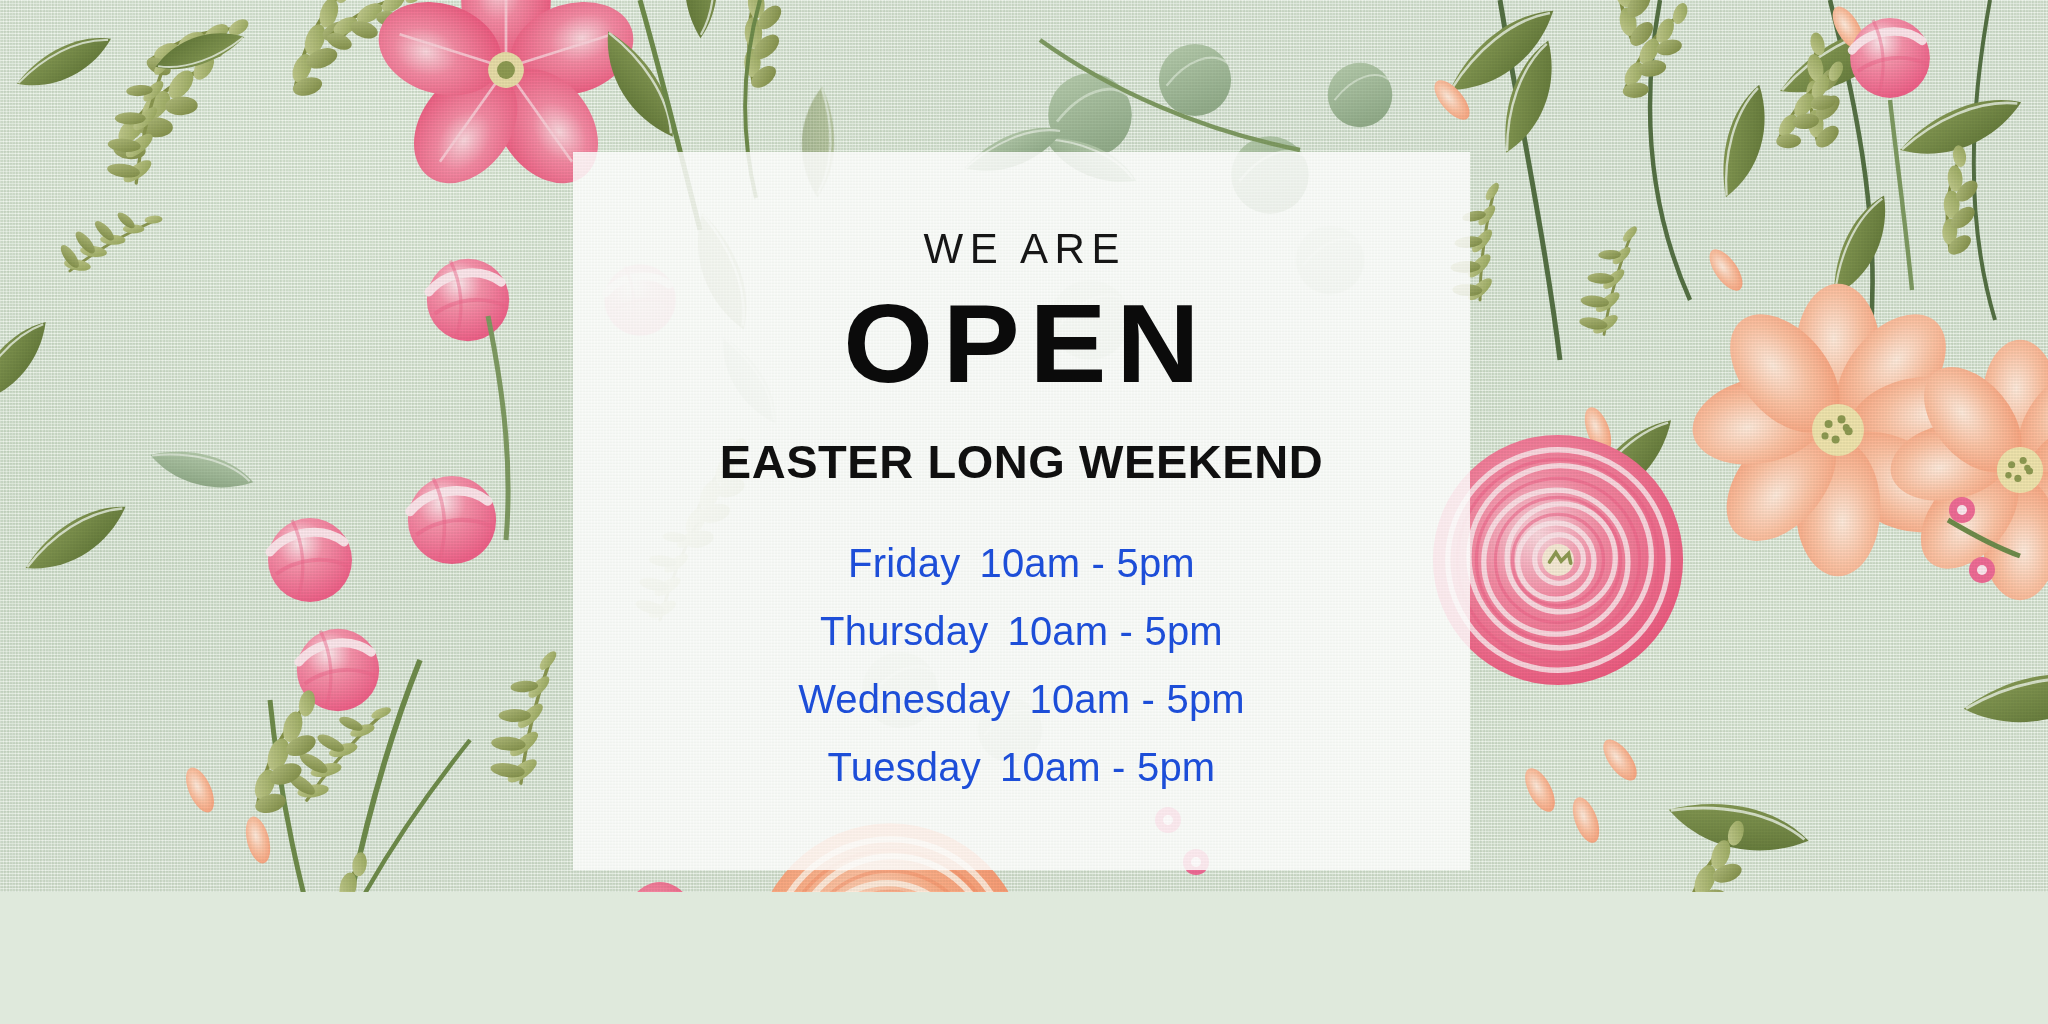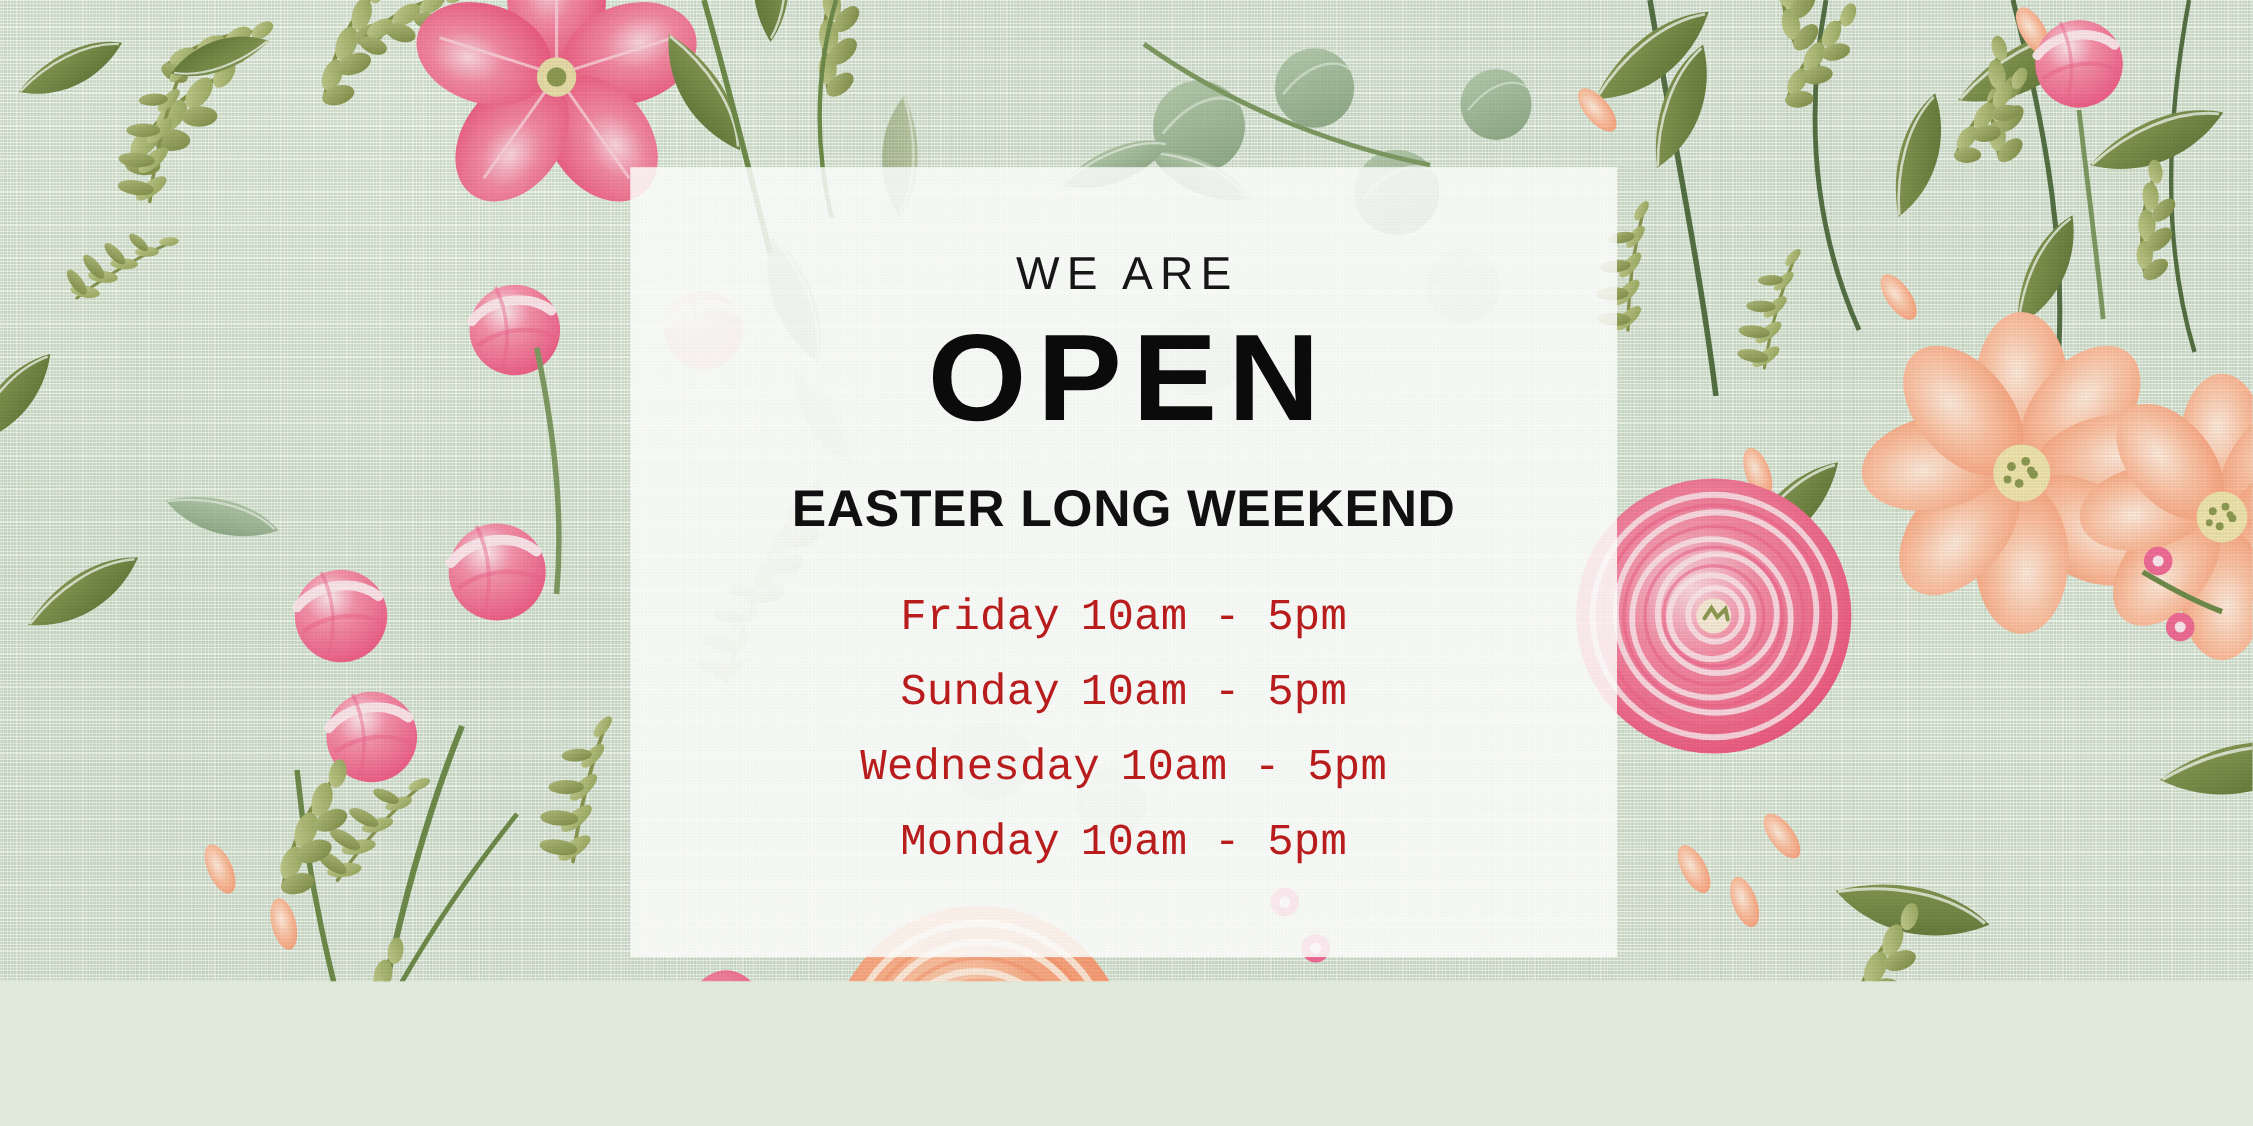--- a/index.html
+++ b/index.html
@@ -68,23 +68,23 @@
     color:#0b0b0b;line-height:1.04;margin-top:16px;text-indent:.085em;
     transform:scaleX(1.03);transform-origin:center;
   }
   .easter{
     font-family:Liberation Sans, sans-serif;
     font-size:47px;font-weight:700;letter-spacing:.012em;
     color:#101010;line-height:1;margin-top:36px;
   }
   .hours{margin-top:44px;display:flex;flex-direction:column;align-items:center;gap:0;}
   .hours-row{
-    font-family:Liberation Mono, monospace;
+    font-family:Liberation Sans, sans-serif;
     font-size:40px;font-weight:300;letter-spacing:.005em;
-    color:#b91c1c;line-height:1;
+    color:#1d4ed8;line-height:1;
     padding:14px 0;
     display:flex;align-items:flex-start;
     white-space:nowrap;
   }
   .hrow-day{margin-right:19px;}
   .hrow-time{}
 </style>
 </head>
 <body>
 
@@ -404,28 +404,28 @@
       <div class="we-are">WE ARE</div>
       <div class="open">OPEN</div>
       <div class="easter">EASTER LONG WEEKEND</div>
 
       <div class="hours" id="hours-list">
           <div class="hours-row">
             <span class="hrow-day">Friday</span>
             <span class="hrow-time">10am - 5pm</span>
           </div>
           <div class="hours-row">
-            <span class="hrow-day">Sunday</span>
+            <span class="hrow-day">Thursday</span>
             <span class="hrow-time">10am - 5pm</span>
           </div>
           <div class="hours-row">
             <span class="hrow-day">Wednesday</span>
             <span class="hrow-time">10am - 5pm</span>
           </div>
           <div class="hours-row">
-            <span class="hrow-day">Monday</span>
+            <span class="hrow-day">Tuesday</span>
             <span class="hrow-time">10am - 5pm</span>
           </div>
         </div>
     </div>
   </div>
 
 </div>
 
 </body></html>

